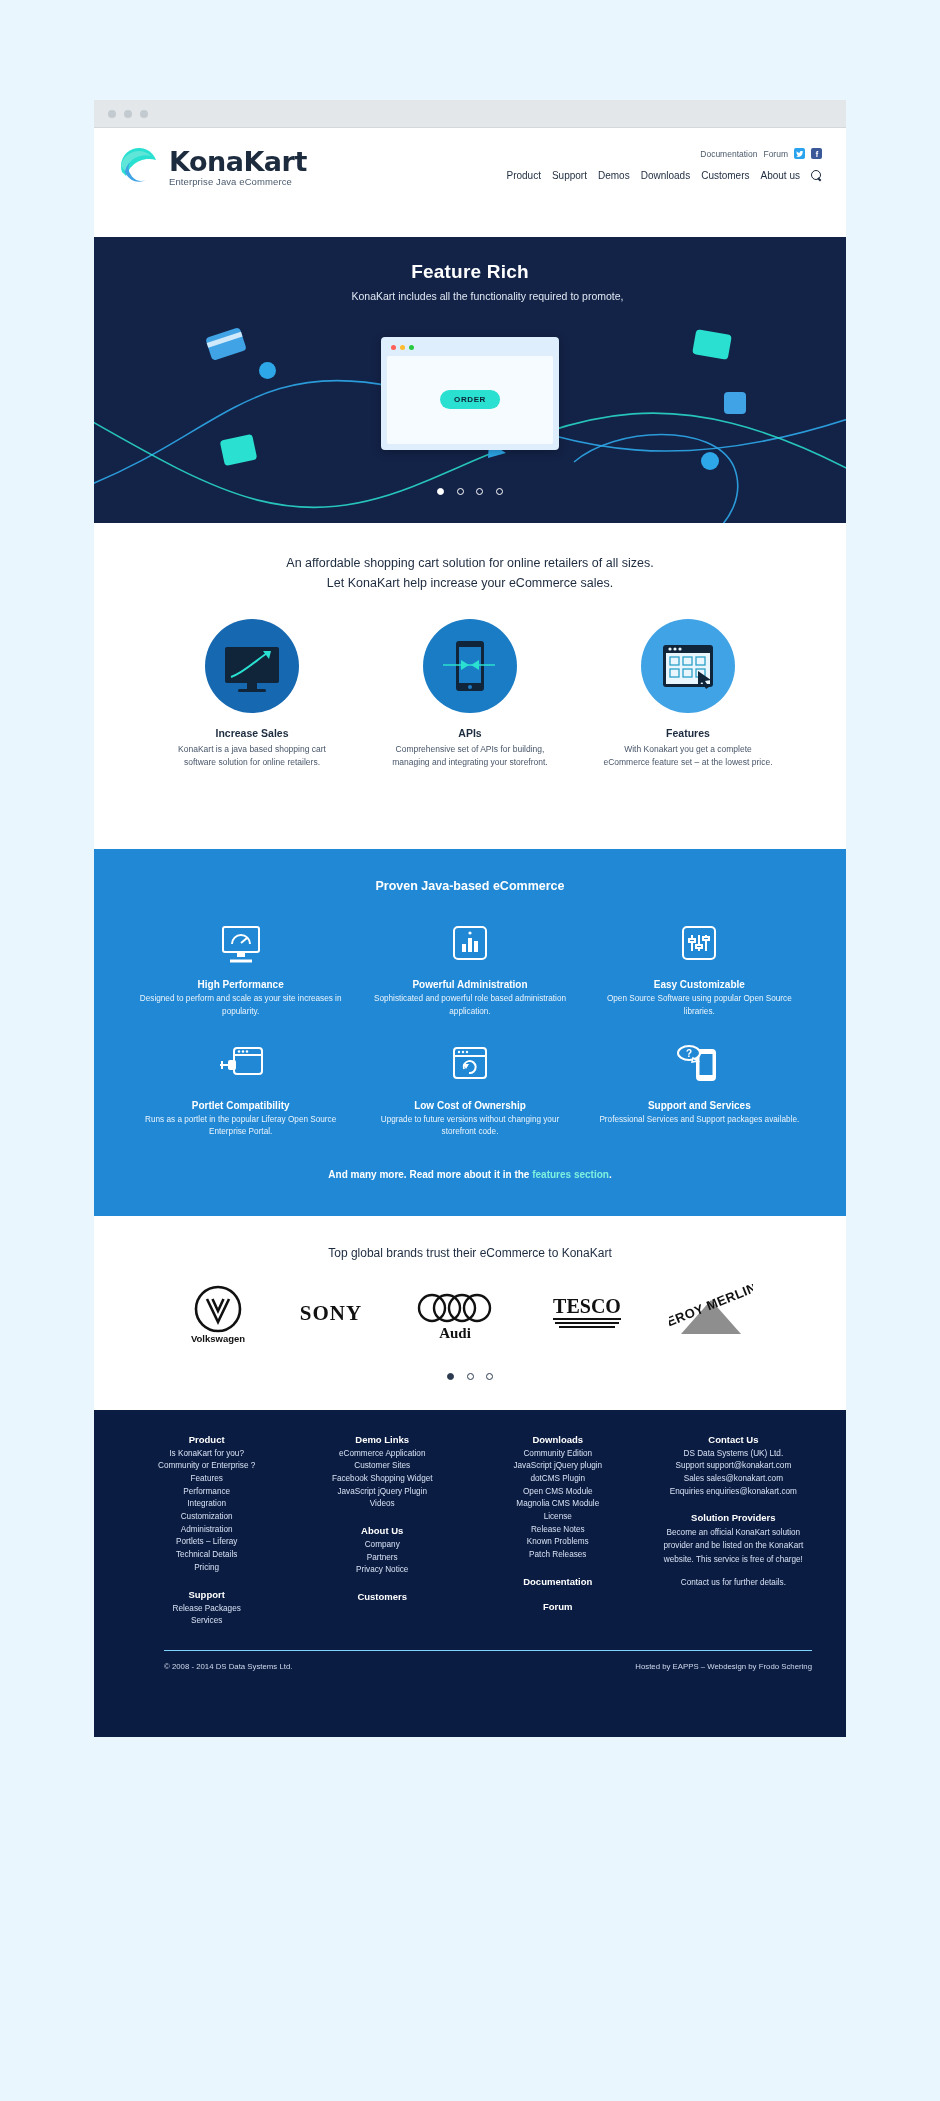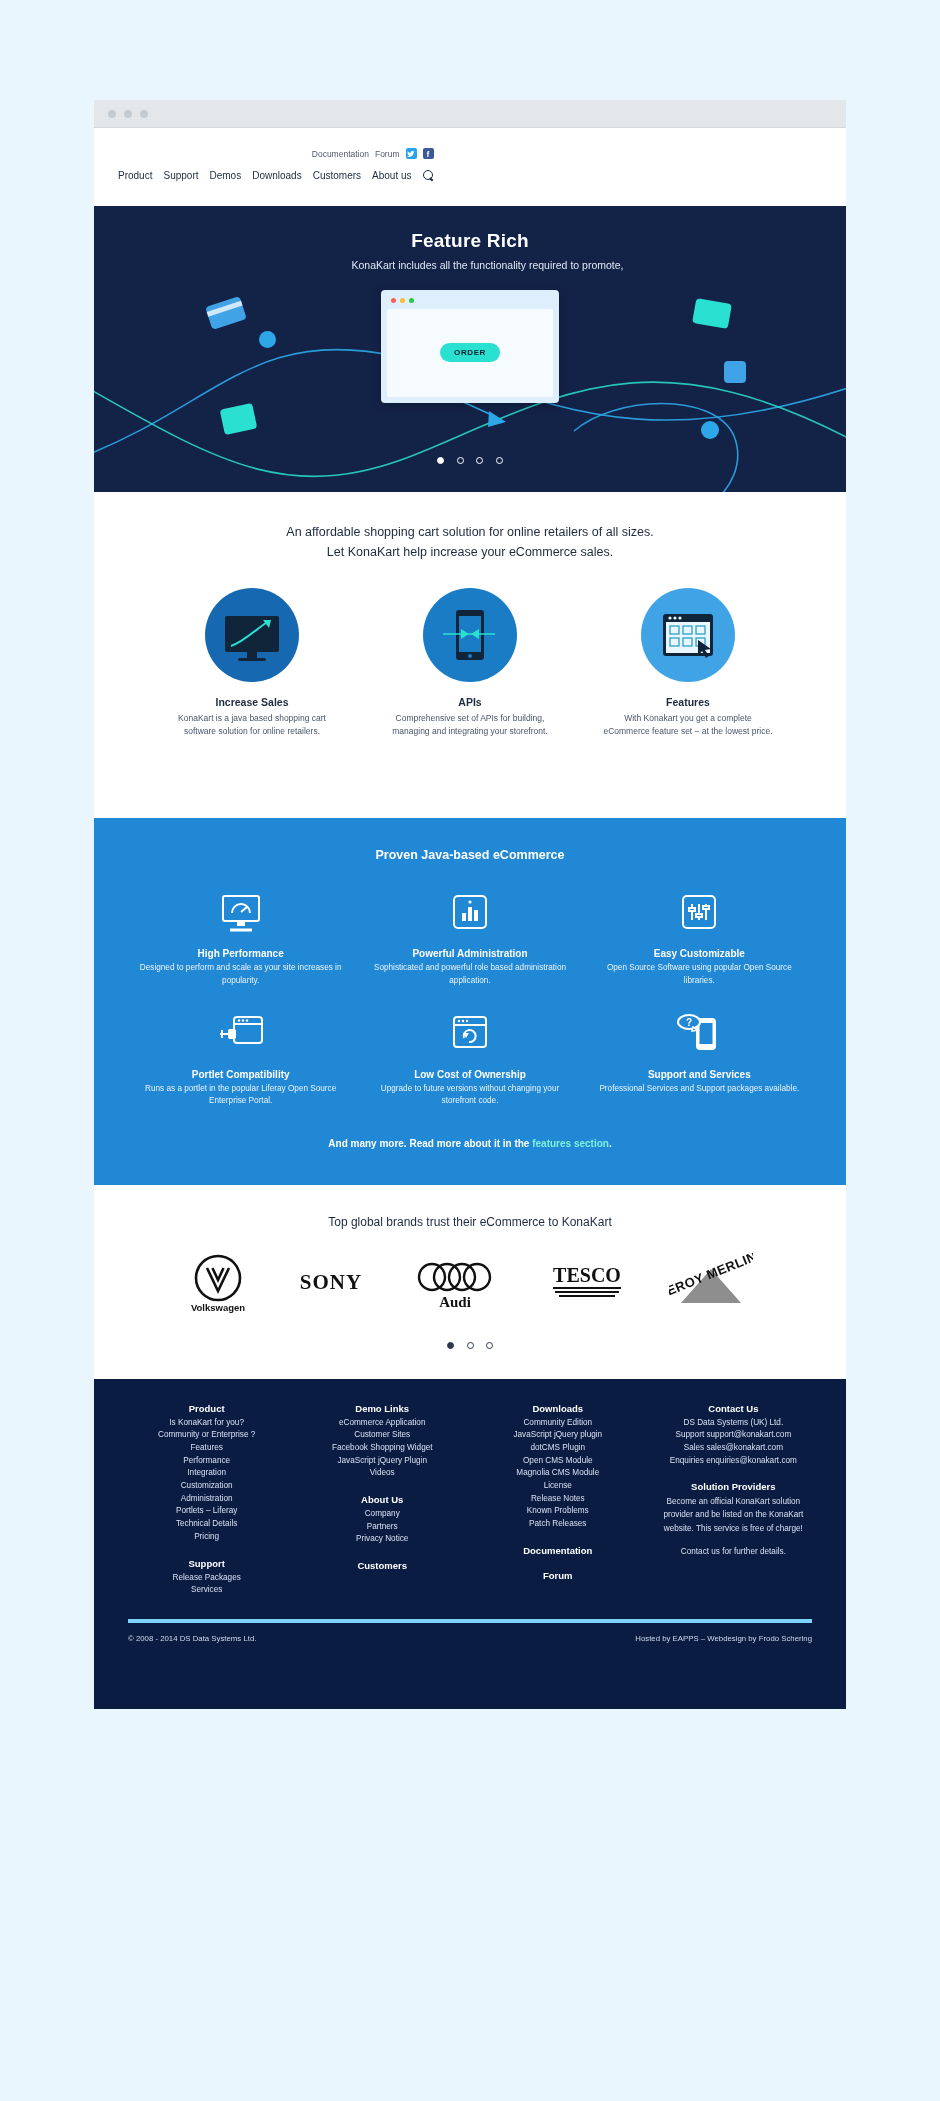--- a/index.html
+++ b/index.html
@@ -94,33 +94,34 @@
     content: ""; position: absolute; left: 7px; top: 7px;
     width: 4px; height: 1.6px; background: #1d2b3f;
     transform: rotate(45deg); transform-origin: left center;
   }
   
   .hero {
     position: relative;
     background: #132247;
     height: 286px;
     overflow: hidden;
+    margin-top: 31px;
   }
   .hero-title {
     text-align: center; color: #ffffff; font-size: 19px;
     font-weight: bold; padding-top: 24px; letter-spacing: 0.2px;
   }
   .hero-sub {
     text-align: center; color: #dfe7f2; font-size: 10.5px;
     line-height: 1.5; margin-top: 6px; padding-left: 35px;
   }
   .hero-svg { position: absolute; left: 0; top: 0; }
   .hero-window {
     position: absolute; left: 50%; transform: translateX(-50%);
-    top: 84px; width: 178px; background: #dfeefc;
+    top: 100px; width: 178px; background: #dfeefc;
     border-radius: 4px; padding: 6px; box-shadow: 0 2px 10px rgba(0,0,0,.25);
   }
   .hw-bar { display: flex; gap: 4px; padding: 2px 2px 6px 4px; }
   .hw-bar i { width: 5px; height: 5px; border-radius: 50%; display: block; }
   .hw-body { background: #f6fbff; height: 88px; border-radius: 2px; position: relative; }
   .order-btn {
     position: absolute; left: 50%; top: 34px; transform: translateX(-50%);
     background: #2ae0d0; color: #0d2034; font-size: 8px; font-weight: bold;
     padding: 5px 14px; border-radius: 11px; letter-spacing: 0.6px;
   }
@@ -187,39 +188,52 @@
   .f-col { width: 23%; text-align: center; }
   .f-h {
     color: #ffffff; font-size: 9.5px; font-weight: bold;
     margin-bottom: 3px; margin-top: 14px;
   }
   .f-h.first { margin-top: 0; }
   .f-li { color: #d6e0f2; font-size: 8.2px; line-height: 1.55; }
   .f-p { color: #d6e0f2; font-size: 8.2px; line-height: 1.6; }
   .f-gap { height: 10px; }
   .copybar {
-    border-top: 4px solid #7dd3fc; margin-top: 22px; padding: 11px 0 0 0;
+    border-top: 1px solid #7dd3fc; margin-top: 22px; padding: 11px 0 0 0;
     display: flex; justify-content: space-between;
-    color: #cfd9ec; font-size: 7.8px;
+    color: #cfd9ec; font-size: 7.8px; margin-left: 36px;
   }
   .footer-pad { height: 56px; }
 </style>
 </head>
 <body>
 
 <div id="page">
   <div class="browser">
 
     <div class="chrome">
       <span class="dot"></span>
       <span class="dot"></span>
       <span class="dot"></span>
     </div>
 
     <div class="site-header">
+      <div class="brand">
+        <div class="brand-mark">
+          <svg width="42" height="42" viewBox="0 0 42 42">
+            <path d="M4 26 A18 18 0 0 1 38 14 A24 24 0 0 0 8 30 Z" fill="#2ae0d0"></path>
+            <path d="M6 21 A15 15 0 0 0 28 34 A13 13 0 0 1 12 16 Z" fill="#3fa3e6"></path>
+            <path d="M3 20 A18 18 0 0 1 33 10 A21 21 0 0 0 7 25 Z" fill="#5fe6d8"></path>
+          </svg>
+        </div>
+        <div class="brand-text">
+          <div class="brand-name">KonaKart</div>
+          <div class="brand-tag">Enterprise Java eCommerce</div>
+        </div>
+      </div>
 
       <div class="head-right">
         <div class="util-row">
           <a class="util-link" href="#">Documentation</a>
           <a class="util-link" href="#">Forum</a>
           <span class="soc tw">
             <svg width="8" height="8" viewBox="0 0 16 16" fill="#fff">
                 <path d="M15 3.2c-.5.3-1.1.4-1.7.5.6-.4 1-1 1.3-1.6-.6.3-1.2.6-1.9.7-.5-.6-1.3-.9-2.2-.9-1.7 0-3 1.4-3 3 0 .2 0 .5.1.7-2.5-.1-4.7-1.3-6.2-3.2-.3.4-.4 1-.4 1.5 0 1 .5 1.9 1.3 2.5-.5 0-1-.1-1.4-.4 0 1.5 1 2.7 2.4 3-.3.1-.5.1-.8.1-.2 0-.4 0-.6-.1.4 1.2 1.5 2.1 2.8 2.1-1 .8-2.3 1.3-3.7 1.3H0c1.3.9 2.9 1.4 4.6 1.4 5.5 0 8.6-4.7 8.6-8.7v-.4c.6-.4 1.2-1 1.8-1.5z"></path>
               </svg>
           </span>

